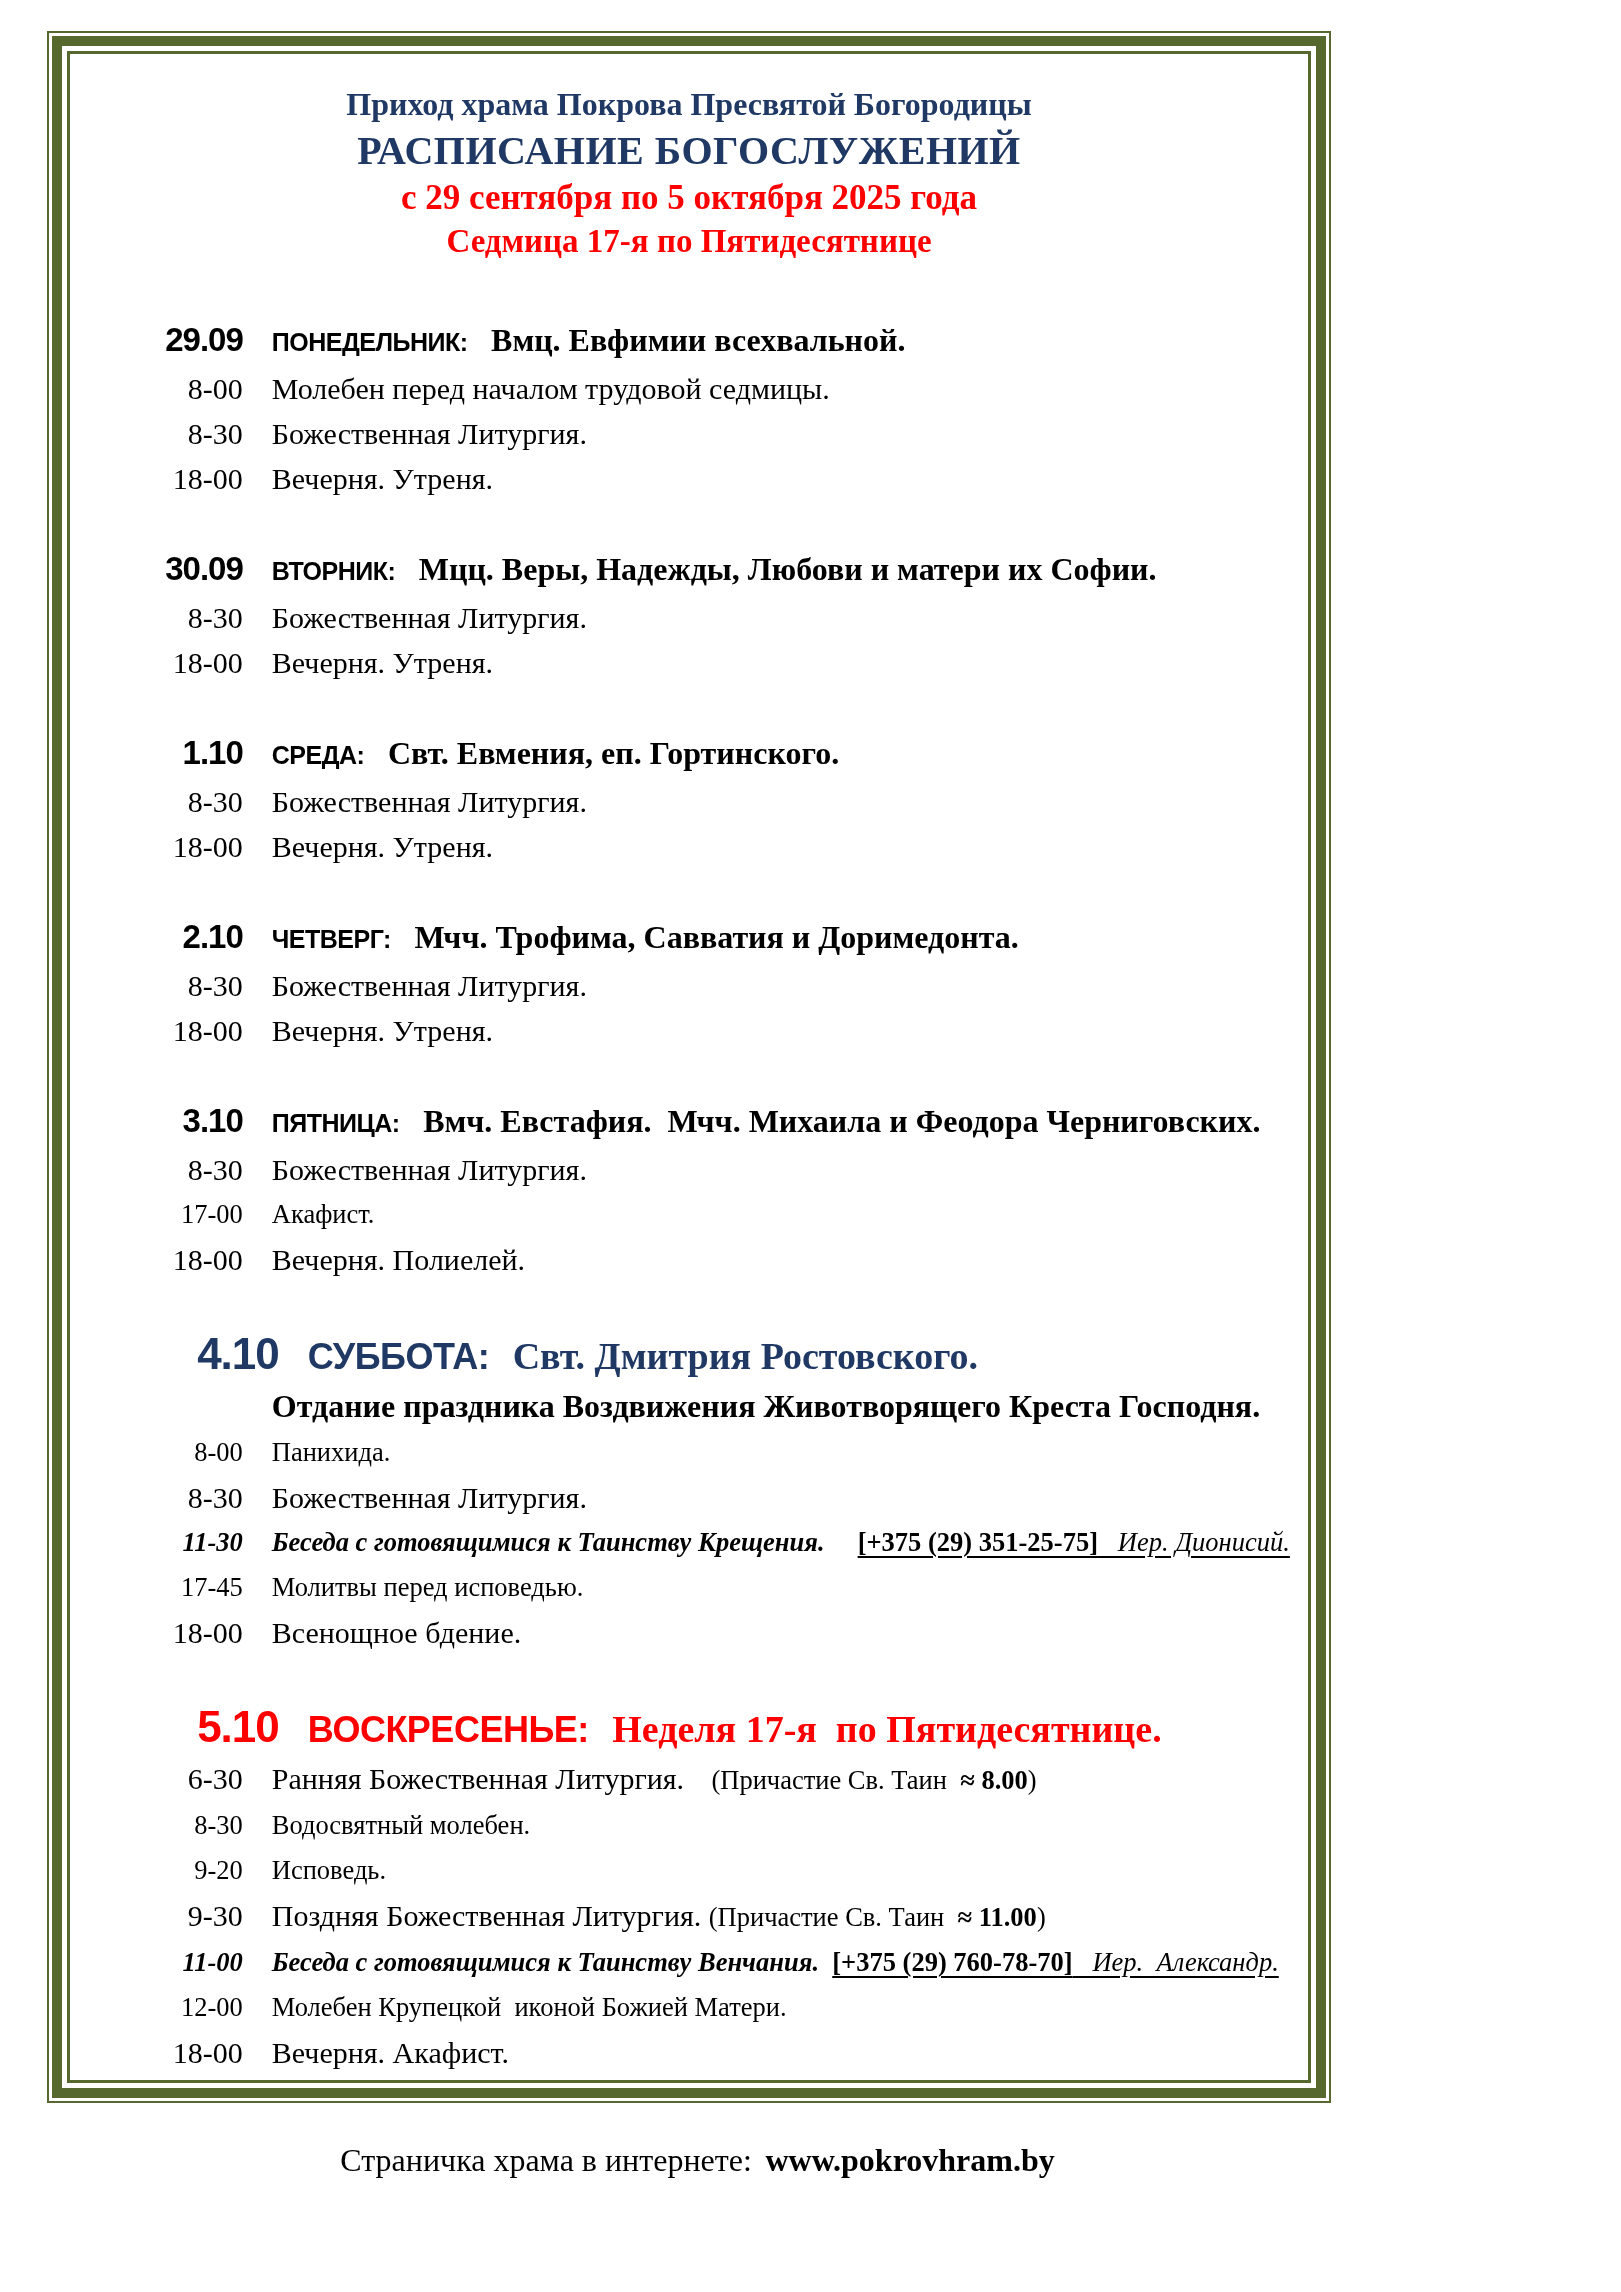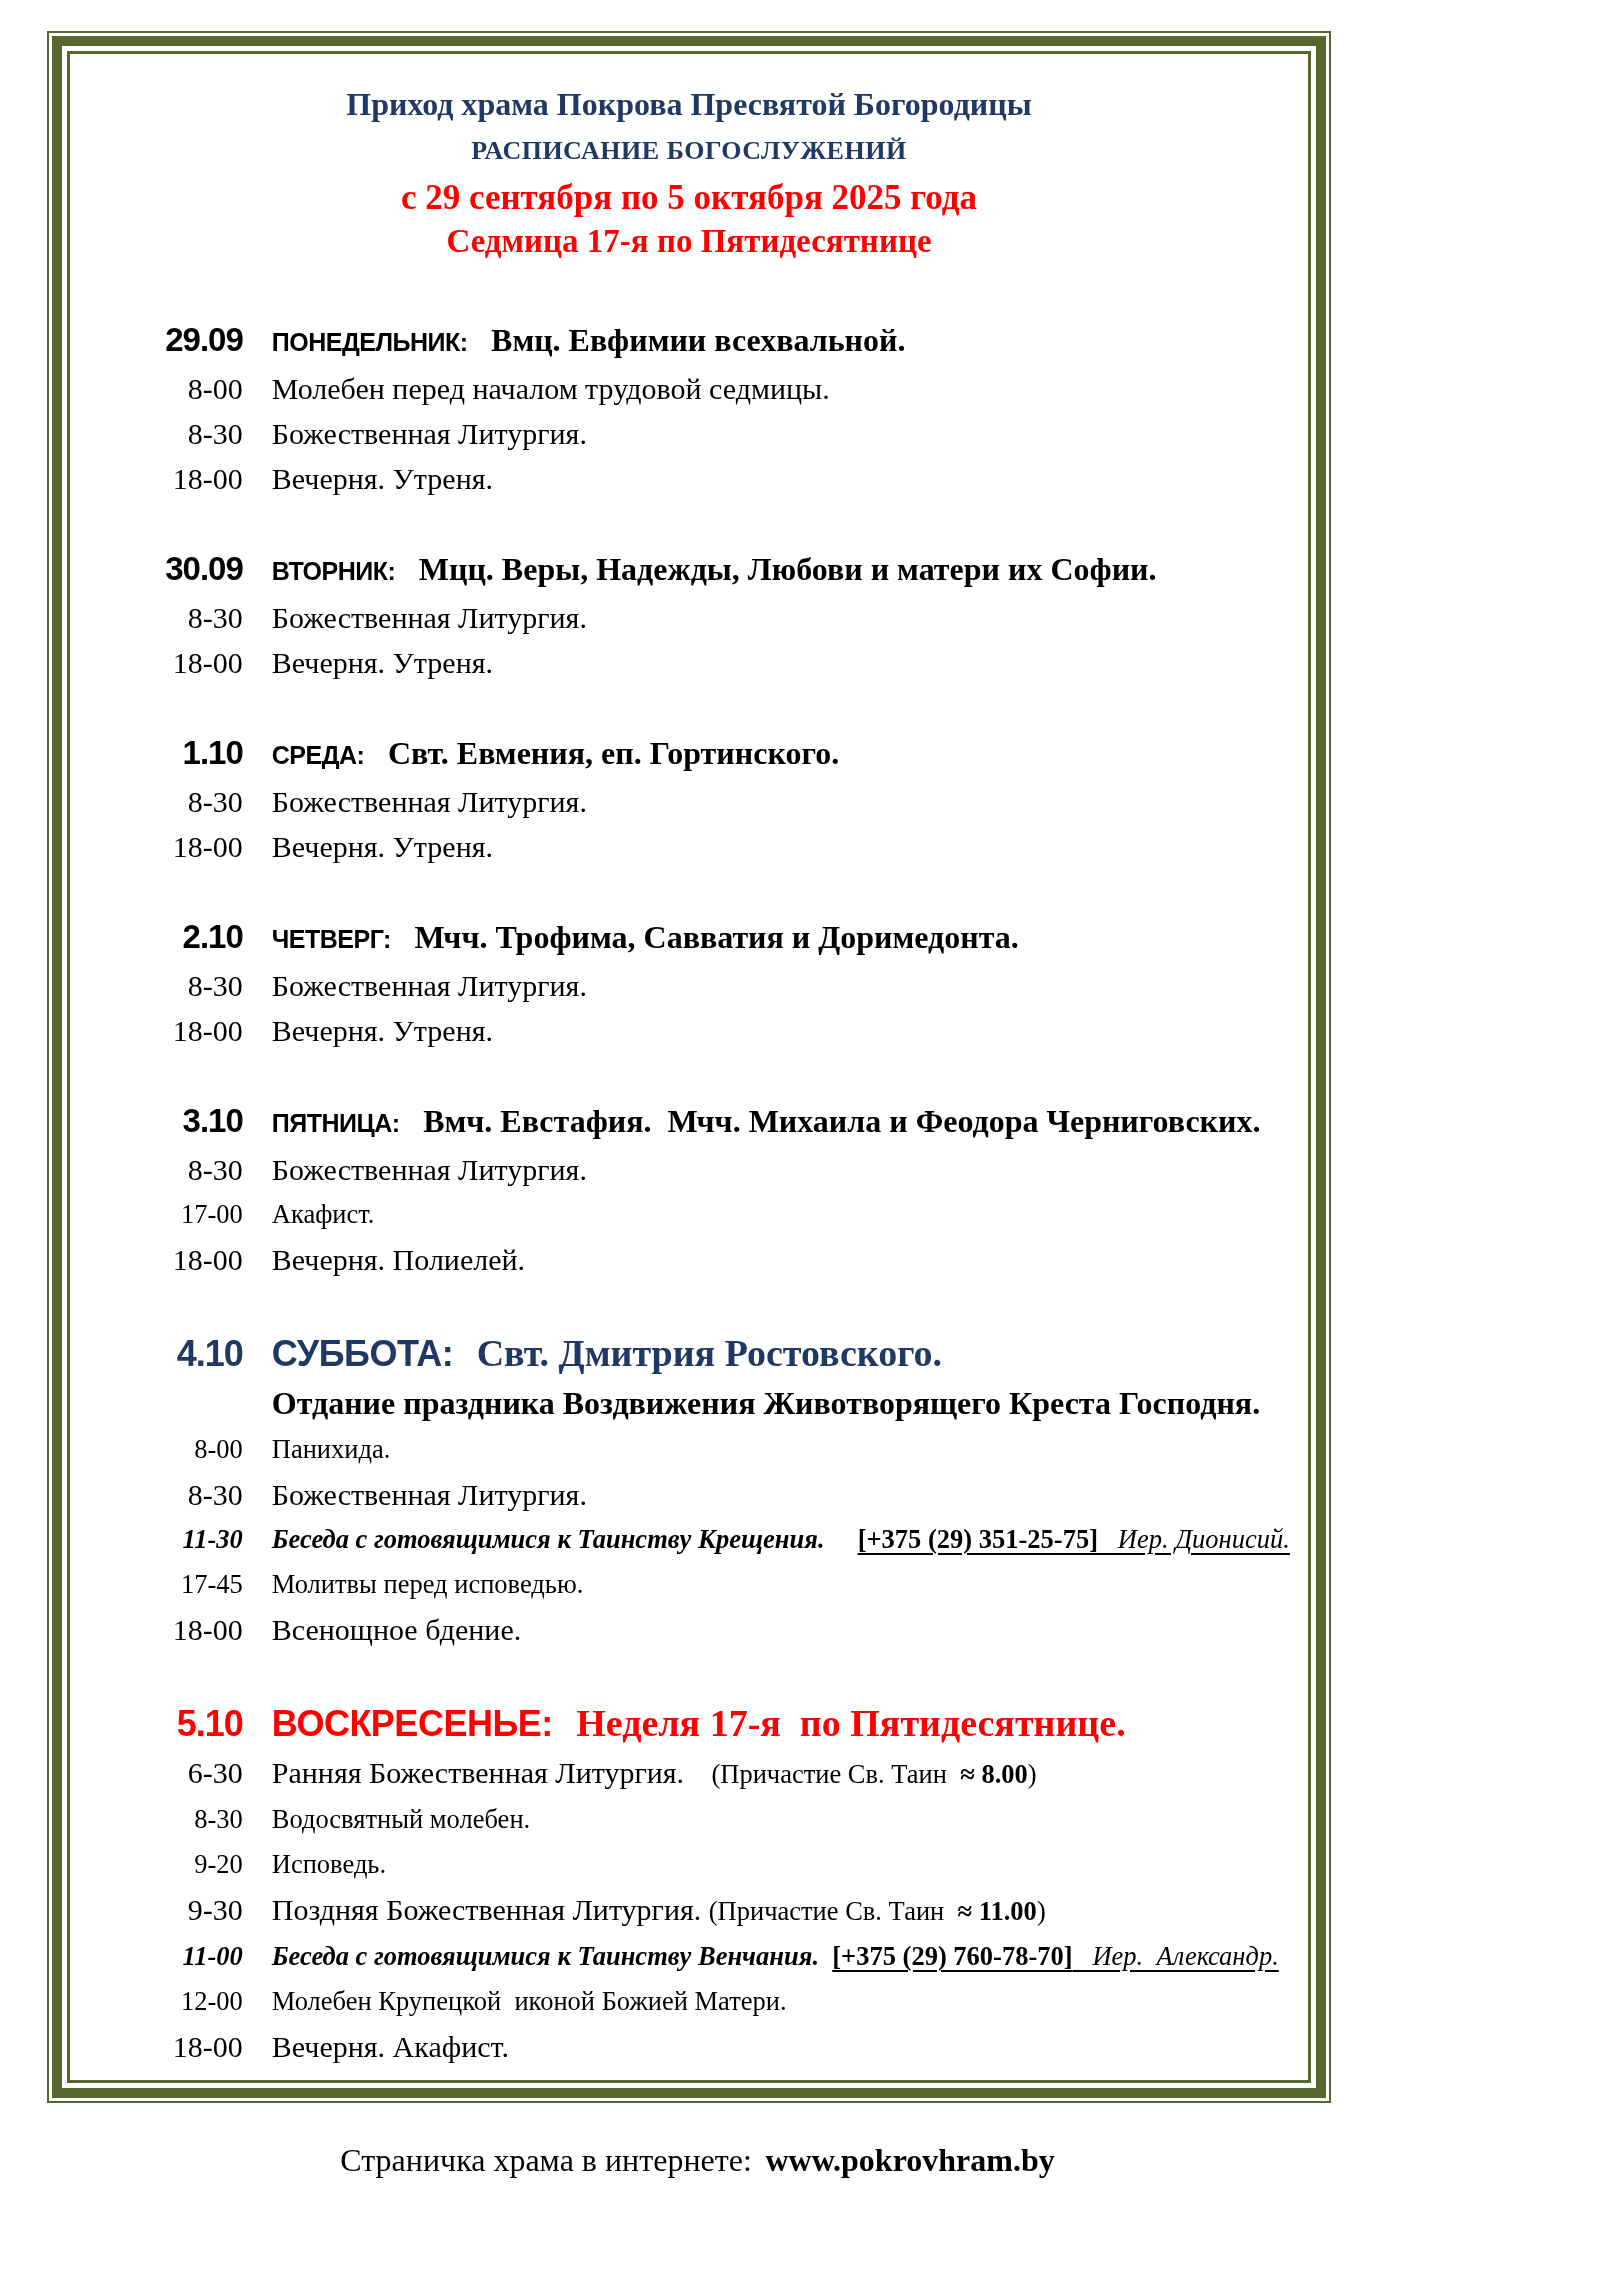--- a/index.html
+++ b/index.html
@@ -16,42 +16,42 @@
     position:absolute; inset:2.9px; border:10.8px solid #56682e; box-sizing:border-box;
   }
   .frame-inner {
     position:absolute; inset:4.9px; border:3.9px solid #56682e; box-sizing:border-box;
     overflow:hidden;
   }
   .content { position:absolute; inset:0; }
 
   .header { text-align:center; padding-top:29px; font-weight:bold; }
   .h1 { font-size:32px; line-height:43px; color:#1f3864; }
-  .h2 { font-size:26px; line-height:49px; color:#1f3864; letter-spacing:0.5px; }
+  .h2 { font-size:40px; line-height:49px; color:#1f3864; letter-spacing:0.5px; }
   .h3 { font-size:35px; line-height:45px; color:#fe0000; }
   .h4 { font-size:33px; line-height:43px; color:#fe0000; }
 
   .schedule { margin-top:53px; }
 
   .day-block { margin-top:44px; }
   .day-block.large { margin-top:45px; }
 
   .day-heading { display:flex; align-items:baseline; line-height:47px; white-space:pre-wrap; }
   .day-heading.large { line-height:53px; }
   .d-date {
     width:173px; flex:0 0 173px; text-align:right;
     font-family:"Liberation Sans", sans-serif; font-weight:bold;
     font-size:33px; letter-spacing:-1px;
   }
   .d-name {
     margin-left:29px; font-family:"Liberation Sans", sans-serif; font-weight:bold;
     font-size:25px; letter-spacing:-0.5px;
   }
   .d-title { margin-left:23.5px; font-weight:bold; font-size:32px; }
-  .large .d-date { font-size:36px; }
+  .large .d-date { font-size:44px;padding-left:36px; }
   .large .d-name { font-size:36px; }
   .large .d-title { font-size:38px; }
   .accent-black { color:#000000; }
   .accent-navy  { color:#1f3864; }
   .accent-red   { color:#fe0000; }
   .d-line2 {
     padding-left:202px; font-weight:bold; font-size:32px; line-height:47px;
     color:#000; white-space:pre-wrap;
   }
 

